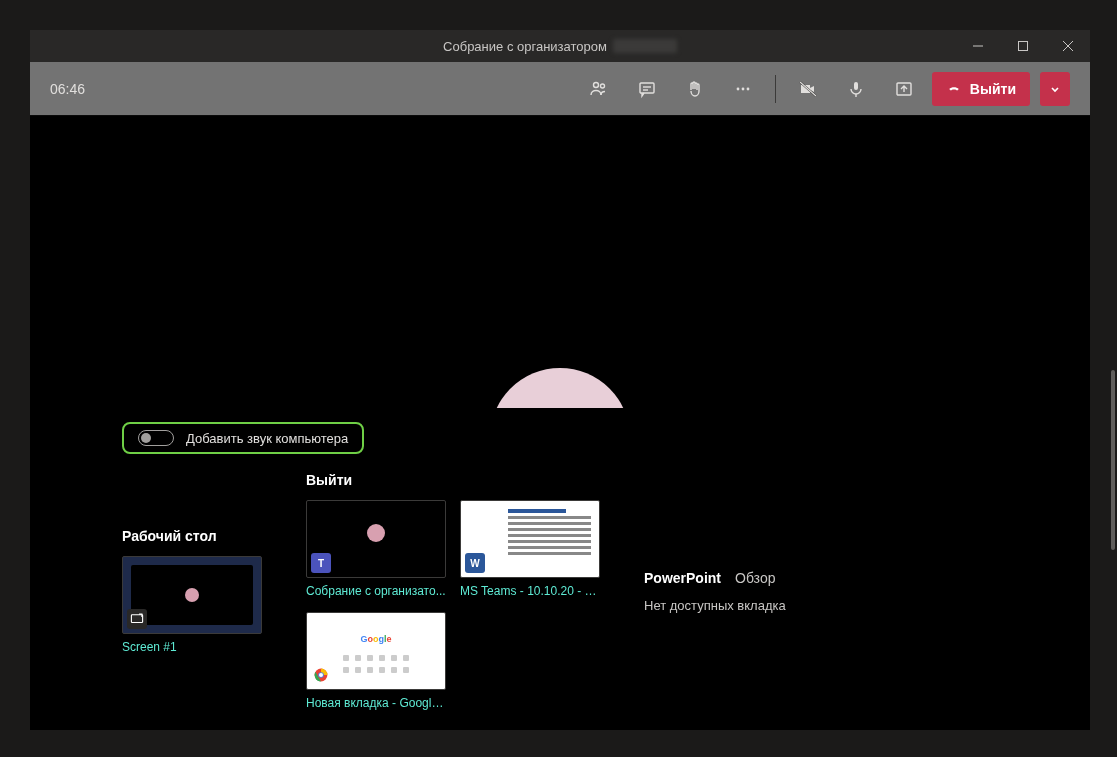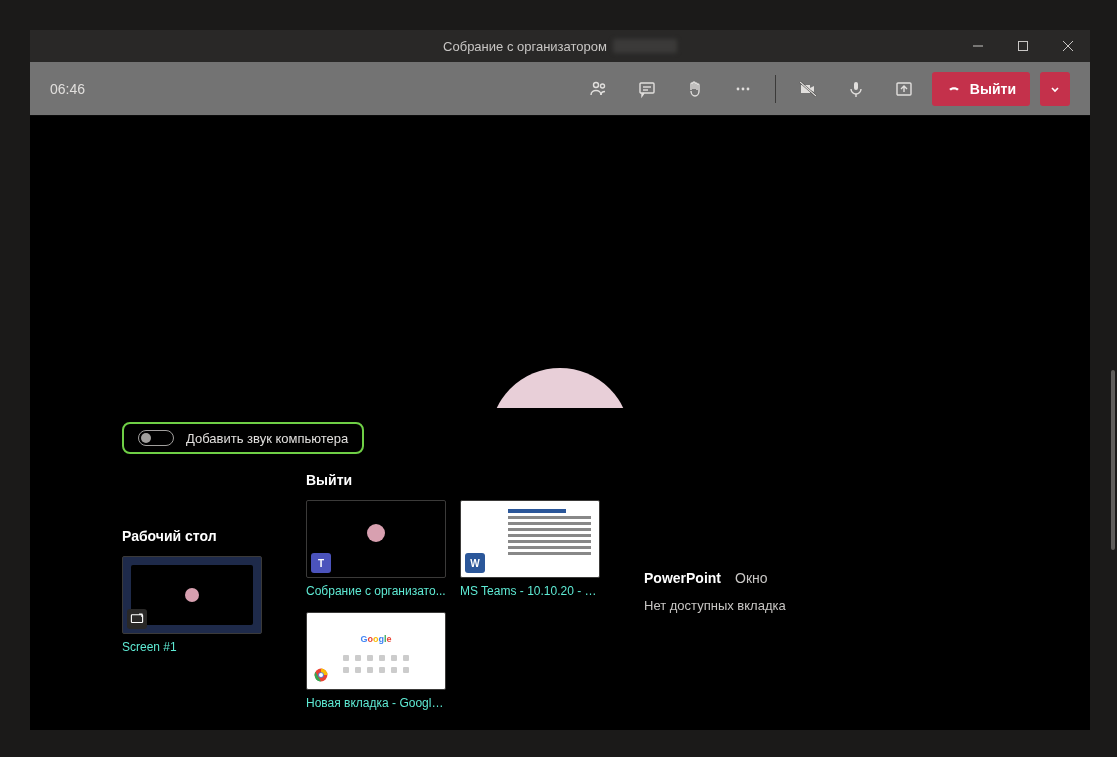--- a/index.html
+++ b/index.html
@@ -249,21 +249,21 @@
                 </div>
                 <div class="thumb-label">Новая вкладка - Google...</div>
               </div>
             </div>
           </div>
         </div>
 
         <div class="cat" style="width:170px">
           <div style="display:flex;align-items:baseline">
             <span class="cat-title">PowerPoint</span>
-            <span class="cat-sub">Окно</span>
+            <span class="cat-sub">Обзор</span>
           </div>
           <div class="no-files">Нет доступных вкладка</div>
         </div>
 
       </div>
     </div>
   </div>
 
 </div>
 

